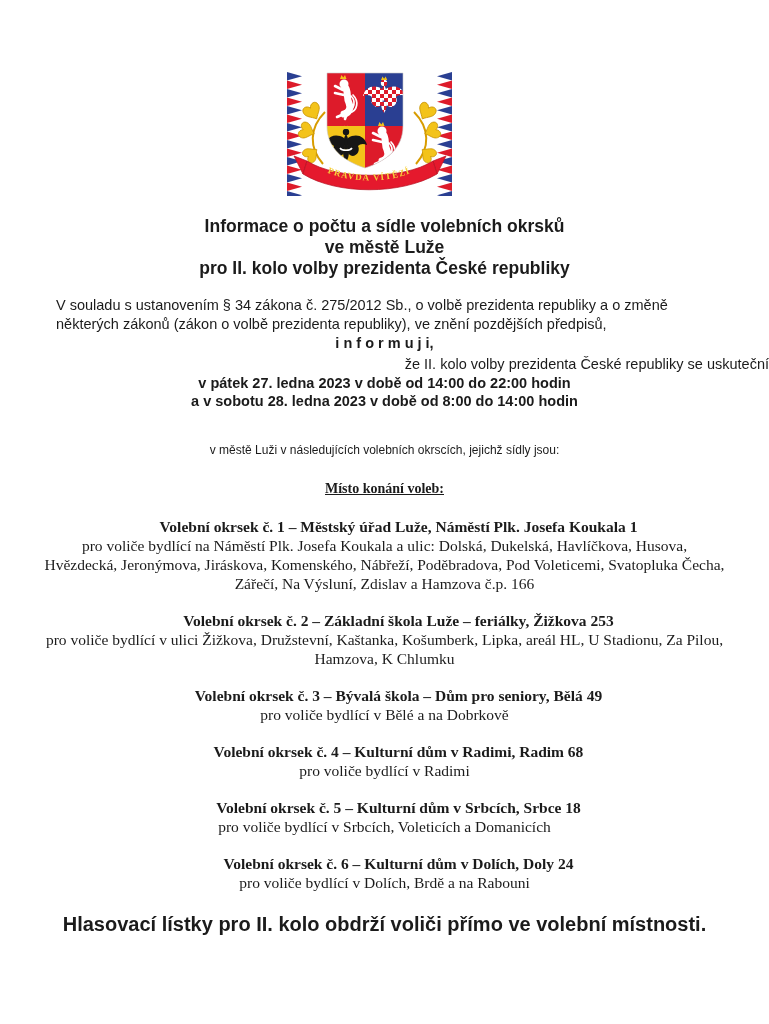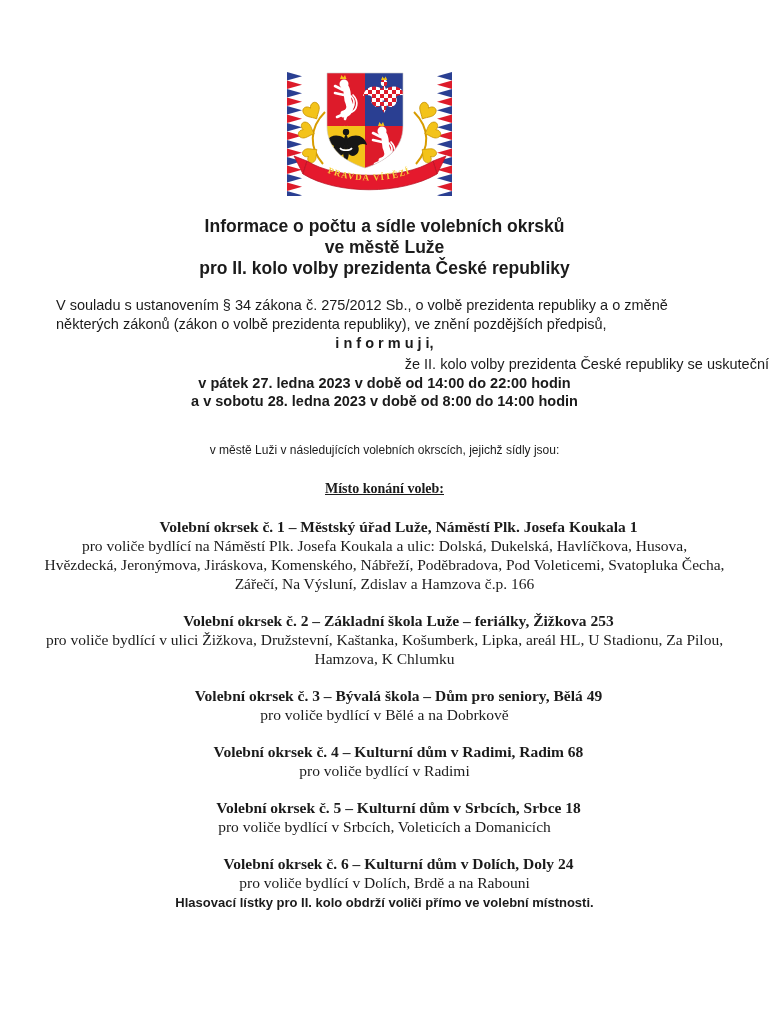--- a/index.html
+++ b/index.html
@@ -11,21 +11,21 @@
   .inform-line{text-align:center;font-weight:bold;font-size:14.5px;line-height:19px;}
   .announce{margin-top:2px;text-align:right;font-size:14.5px;line-height:19px;}
   .schedule{text-align:center;font-weight:bold;font-size:14.5px;line-height:18px;}
   .location-line{margin-top:31px;text-align:center;font-size:12px;line-height:19px;}
   .section-heading{margin-top:18px;text-align:center;font-family:"Liberation Serif",serif;
     font-size:14px;font-weight:bold;text-decoration:underline;line-height:21px;}
   .district{margin-top:18px;text-align:center;font-family:"Liberation Serif",serif;
     font-size:15.5px;line-height:19px;}
   .d-title{font-weight:bold;padding-left:28px;}
   .d-desc{margin:0 44px;}
-  .footer-notice{text-align:center;font-weight:bold;font-size:13px;line-height:21px;}
+  .footer-notice{margin-top:22px;text-align:center;font-weight:bold;font-size:20px;line-height:21px;}
 </style>
 </head>
 <body>
 
 <div class="page">
 
   <div class="emblem">
     <svg width="165" height="124" viewBox="0 0 165 124" xmlns="http://www.w3.org/2000/svg">
       <defs>
         <pattern id="flameL" width="15" height="17" patternUnits="userSpaceOnUse">

